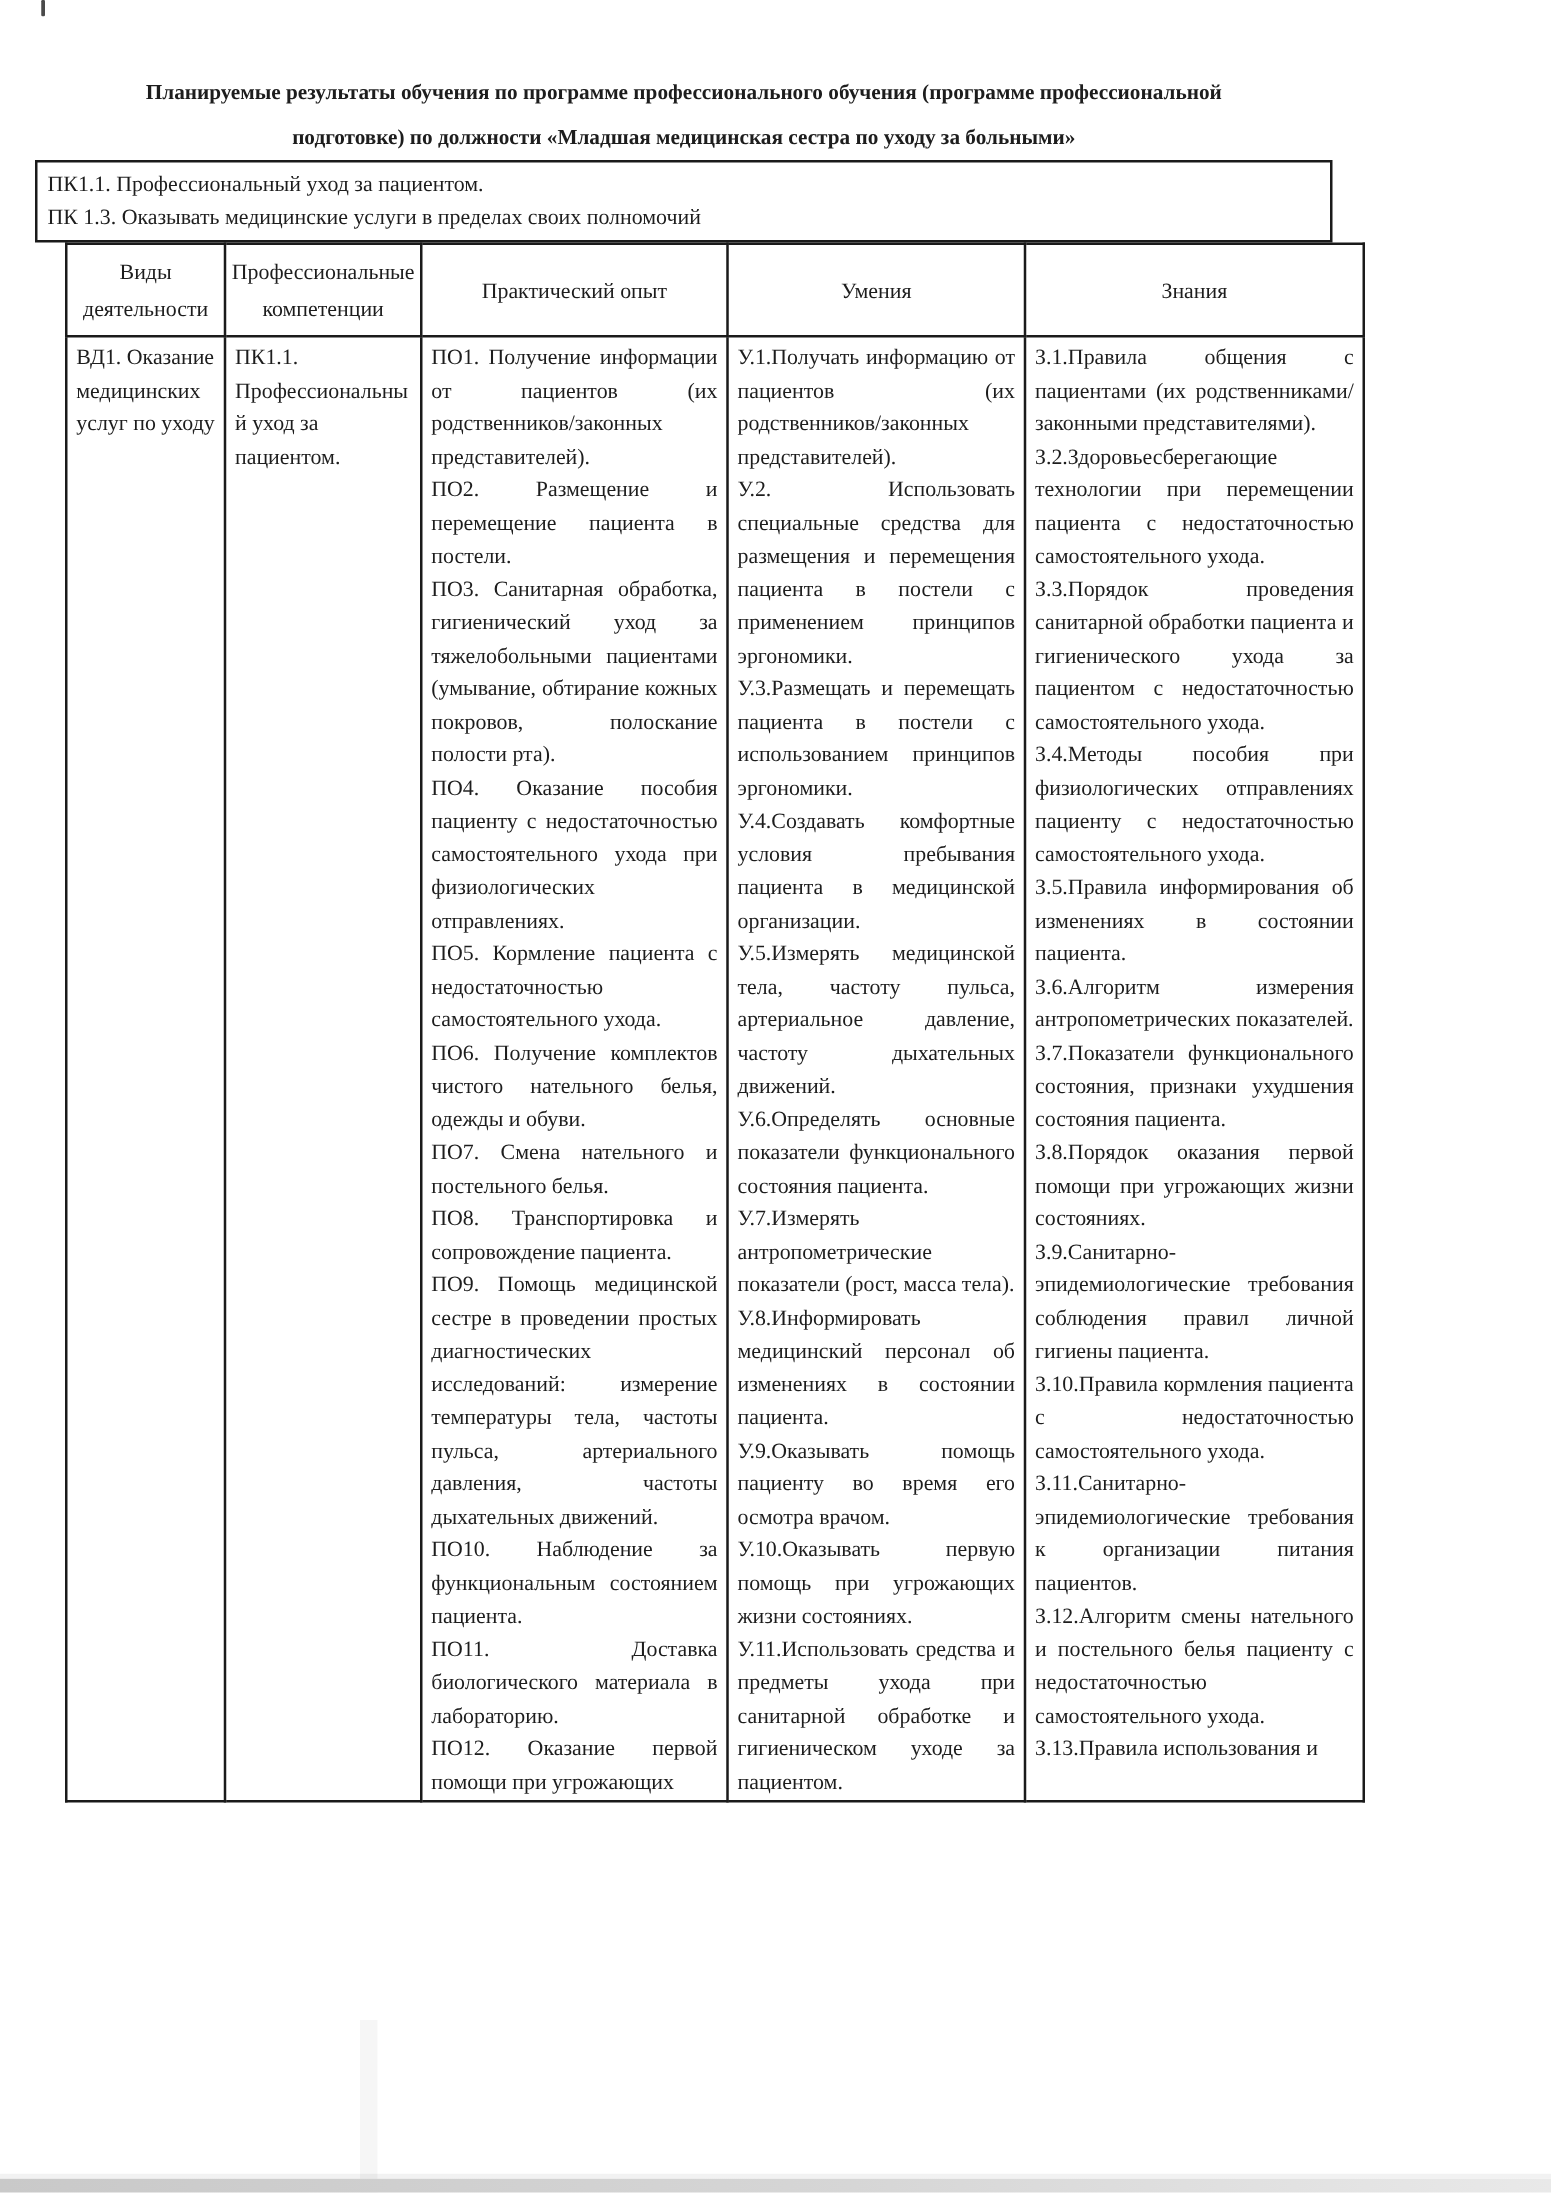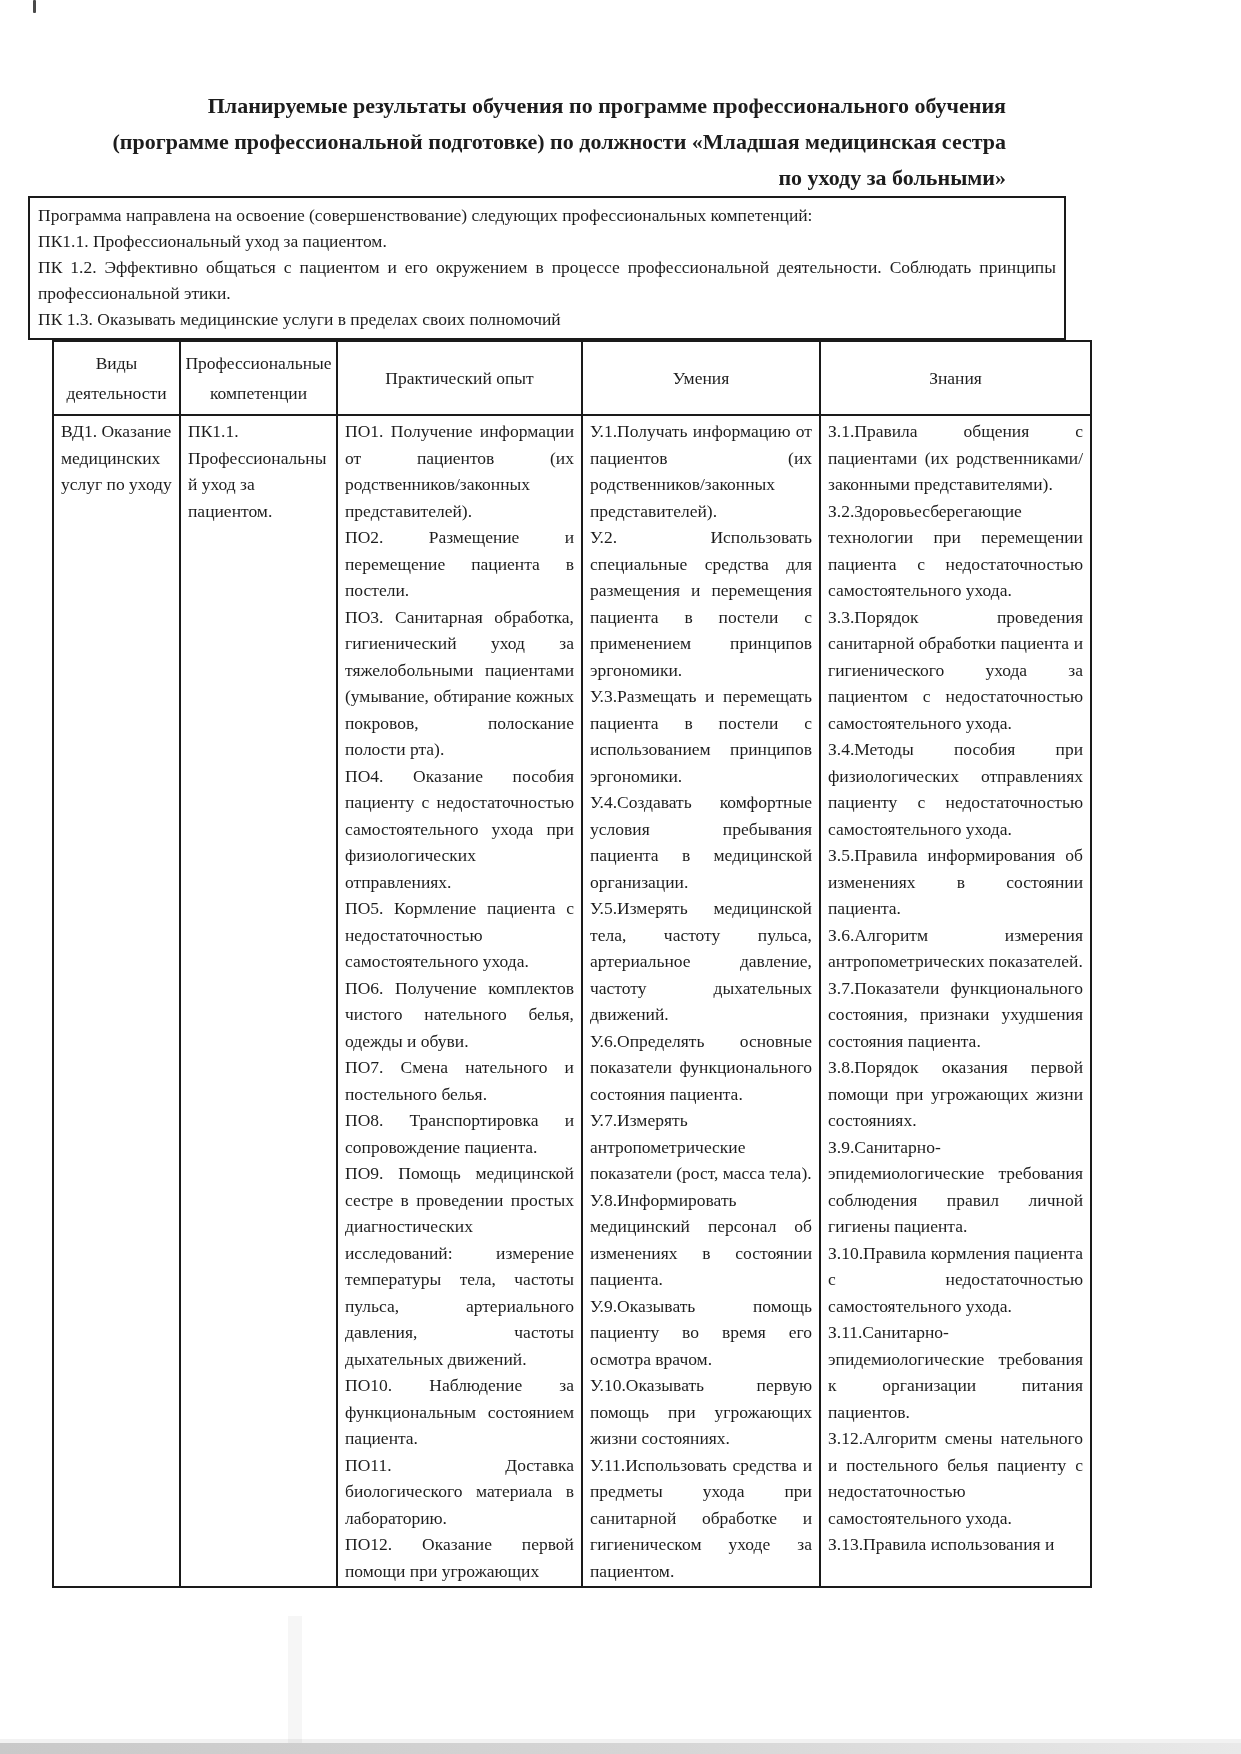--- a/index.html
+++ b/index.html
@@ -8,25 +8,24 @@
     background:#ffffff;
     position:relative;
     overflow:hidden;
     font-family:"Liberation Serif","DejaVu Serif",serif;
     color:#1d1d1d;
     -webkit-font-smoothing:antialiased;
   }
   .page{position:absolute;left:28px;top:56px;width:1038px;}
   .doc-title{
     font-weight:bold;
-    font-size:22px;
+    font-size:17px;
     line-height:36px;
-    text-align:right;
+    text-align:center;
     padding:0 60px;
-    margin-top:32px;
   }
   .table-caption{
     text-align:right;
     font-size:17.5px;
     margin:6px 4px 4px 0;
   }
   .intro-box{
     border:2px solid #1a1a1a;
     padding:4px 8px 6px 8px;
     font-size:17.5px;
@@ -90,23 +89,21 @@
 <body>
 
 <div class="artifact-topleft"></div>
 
 <div class="page">
 
   <div class="doc-title">Планируемые результаты обучения по программе профессионального обучения (программе профессиональной подготовке) по должности «Младшая медицинская сестра по уходу за больными»</div>
 
 
   <div class="intro-box">
-      <p>Программа направлена на освоение (совершенствование) следующих профессиональных компетенций:</p>
       <p>ПК1.1. Профессиональный уход за пациентом.</p>
-      <p>ПК 1.2. Эффективно общаться с пациентом и его окружением в процессе профессиональной деятельности. Соблюдать принципы профессиональной этики.</p>
       <p>ПК 1.3. Оказывать медицинские услуги в пределах своих полномочий</p>
     </div>
 
   <table class="main">
     <colgroup>
       <col class="c1">
         <col class="c2">
         <col class="c3">
         <col class="c4">
         <col class="c5">

